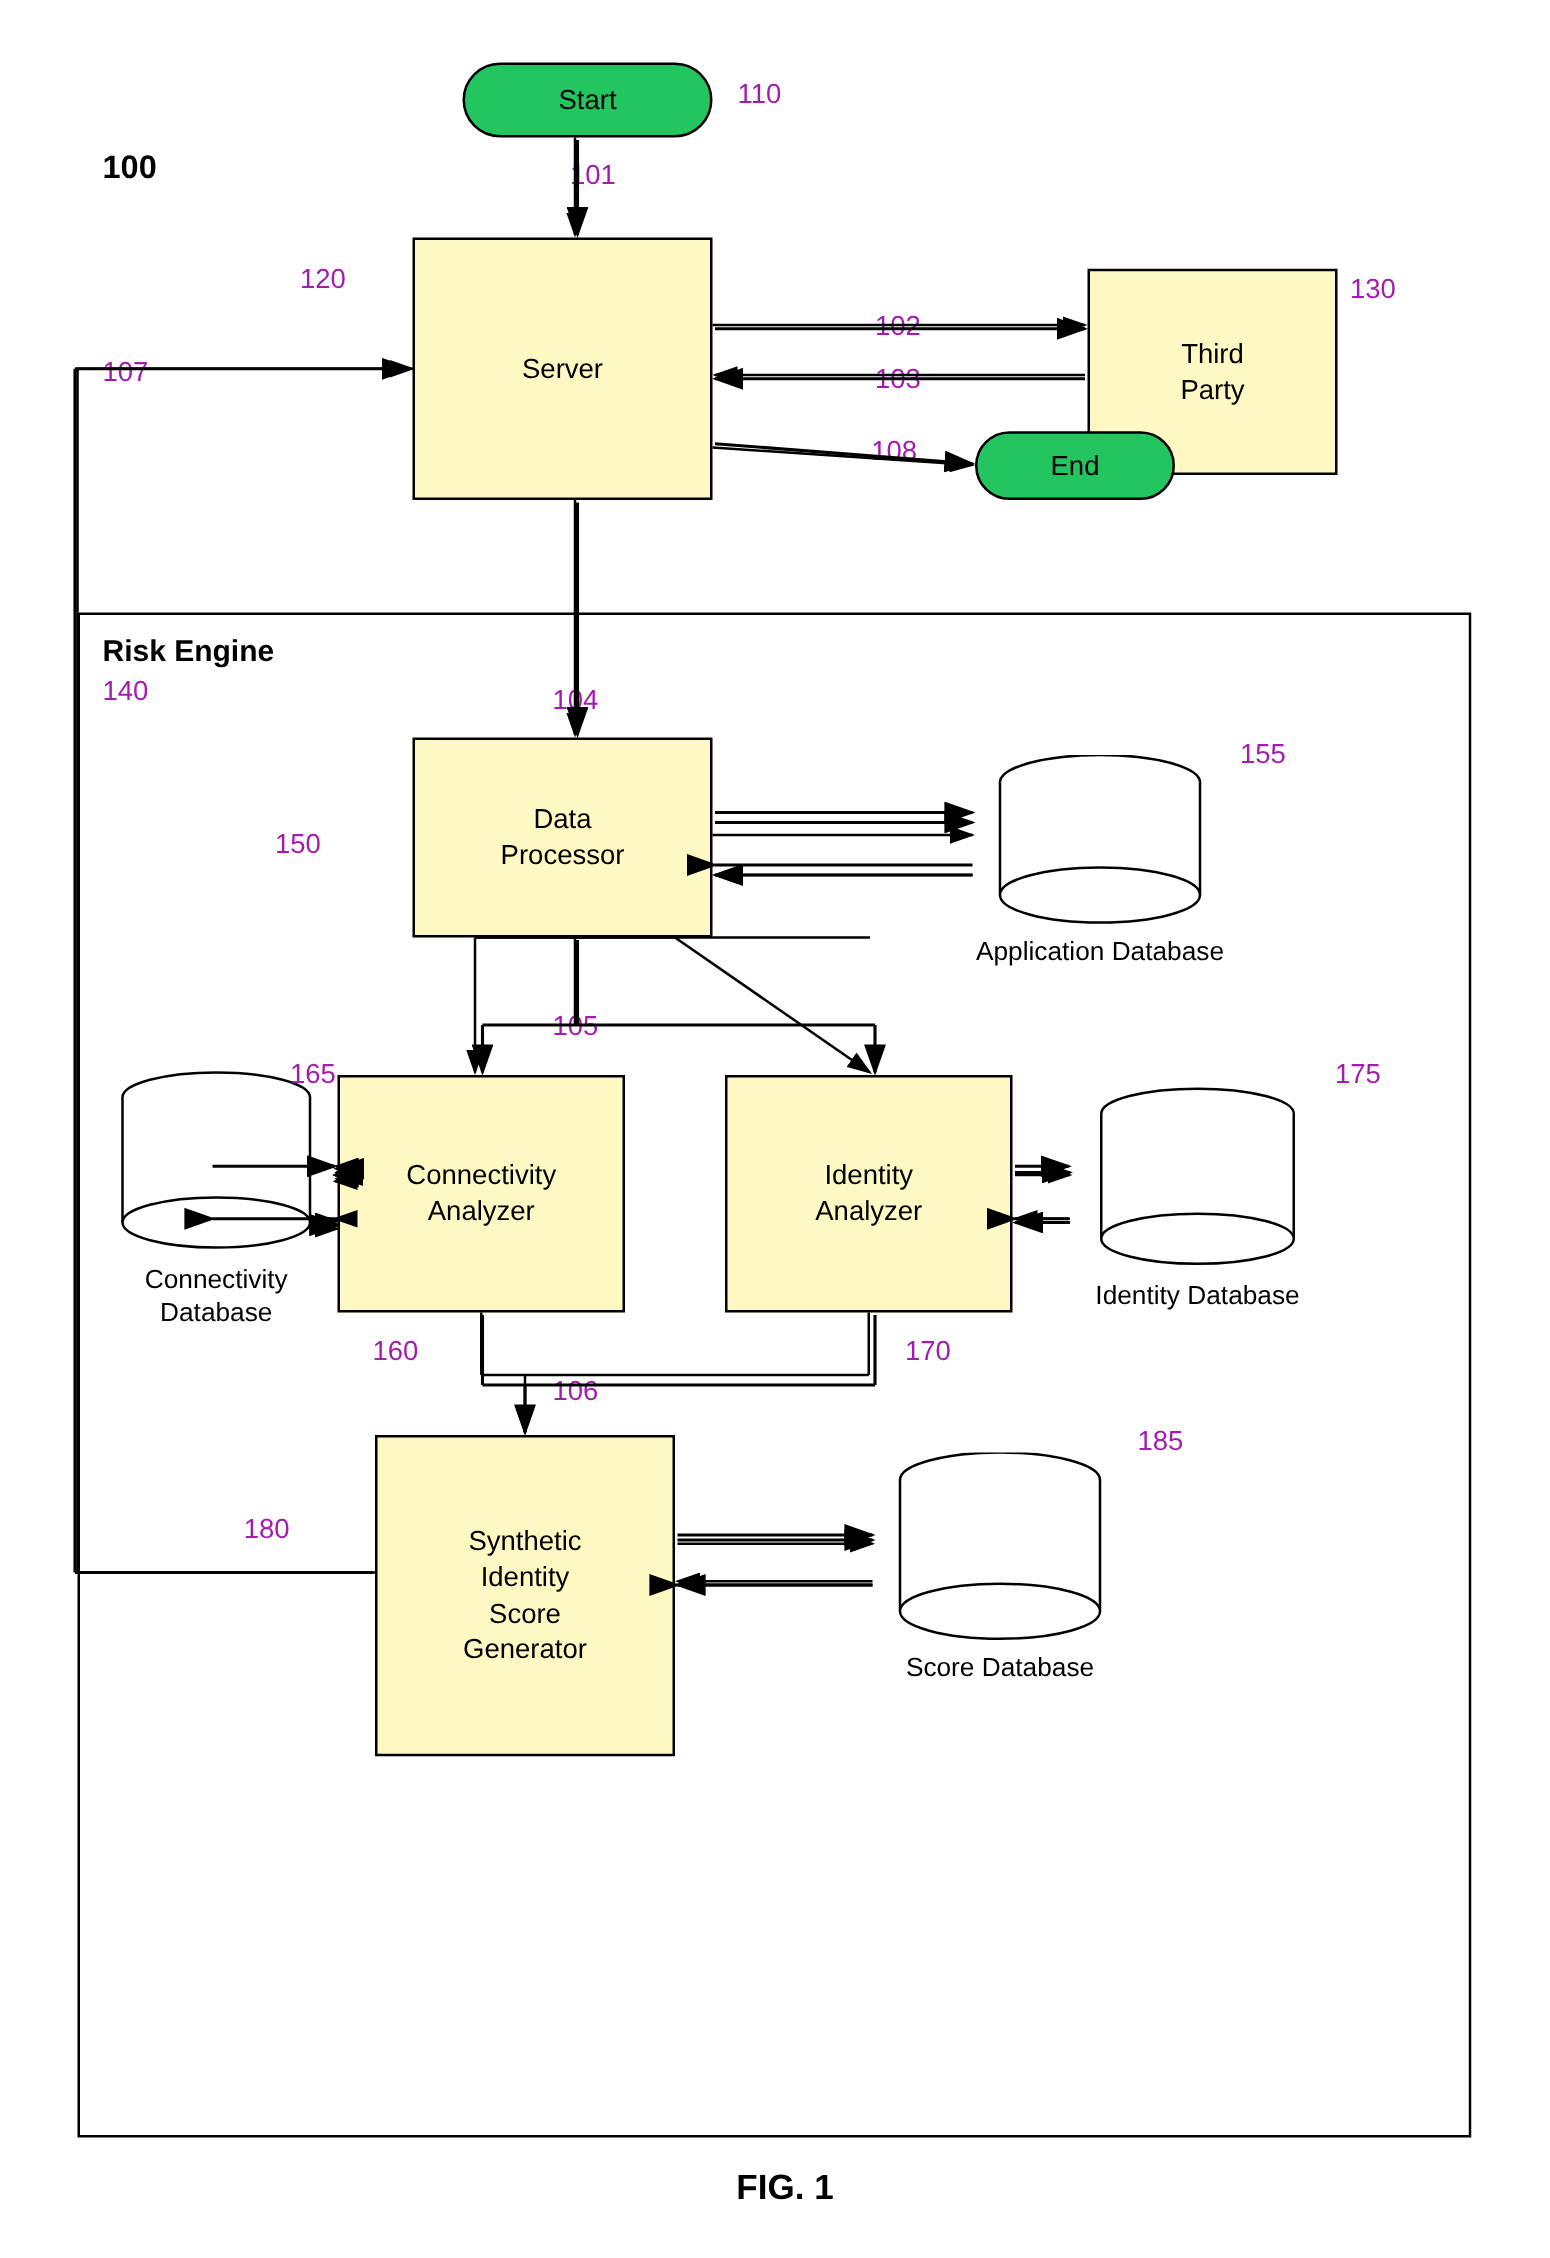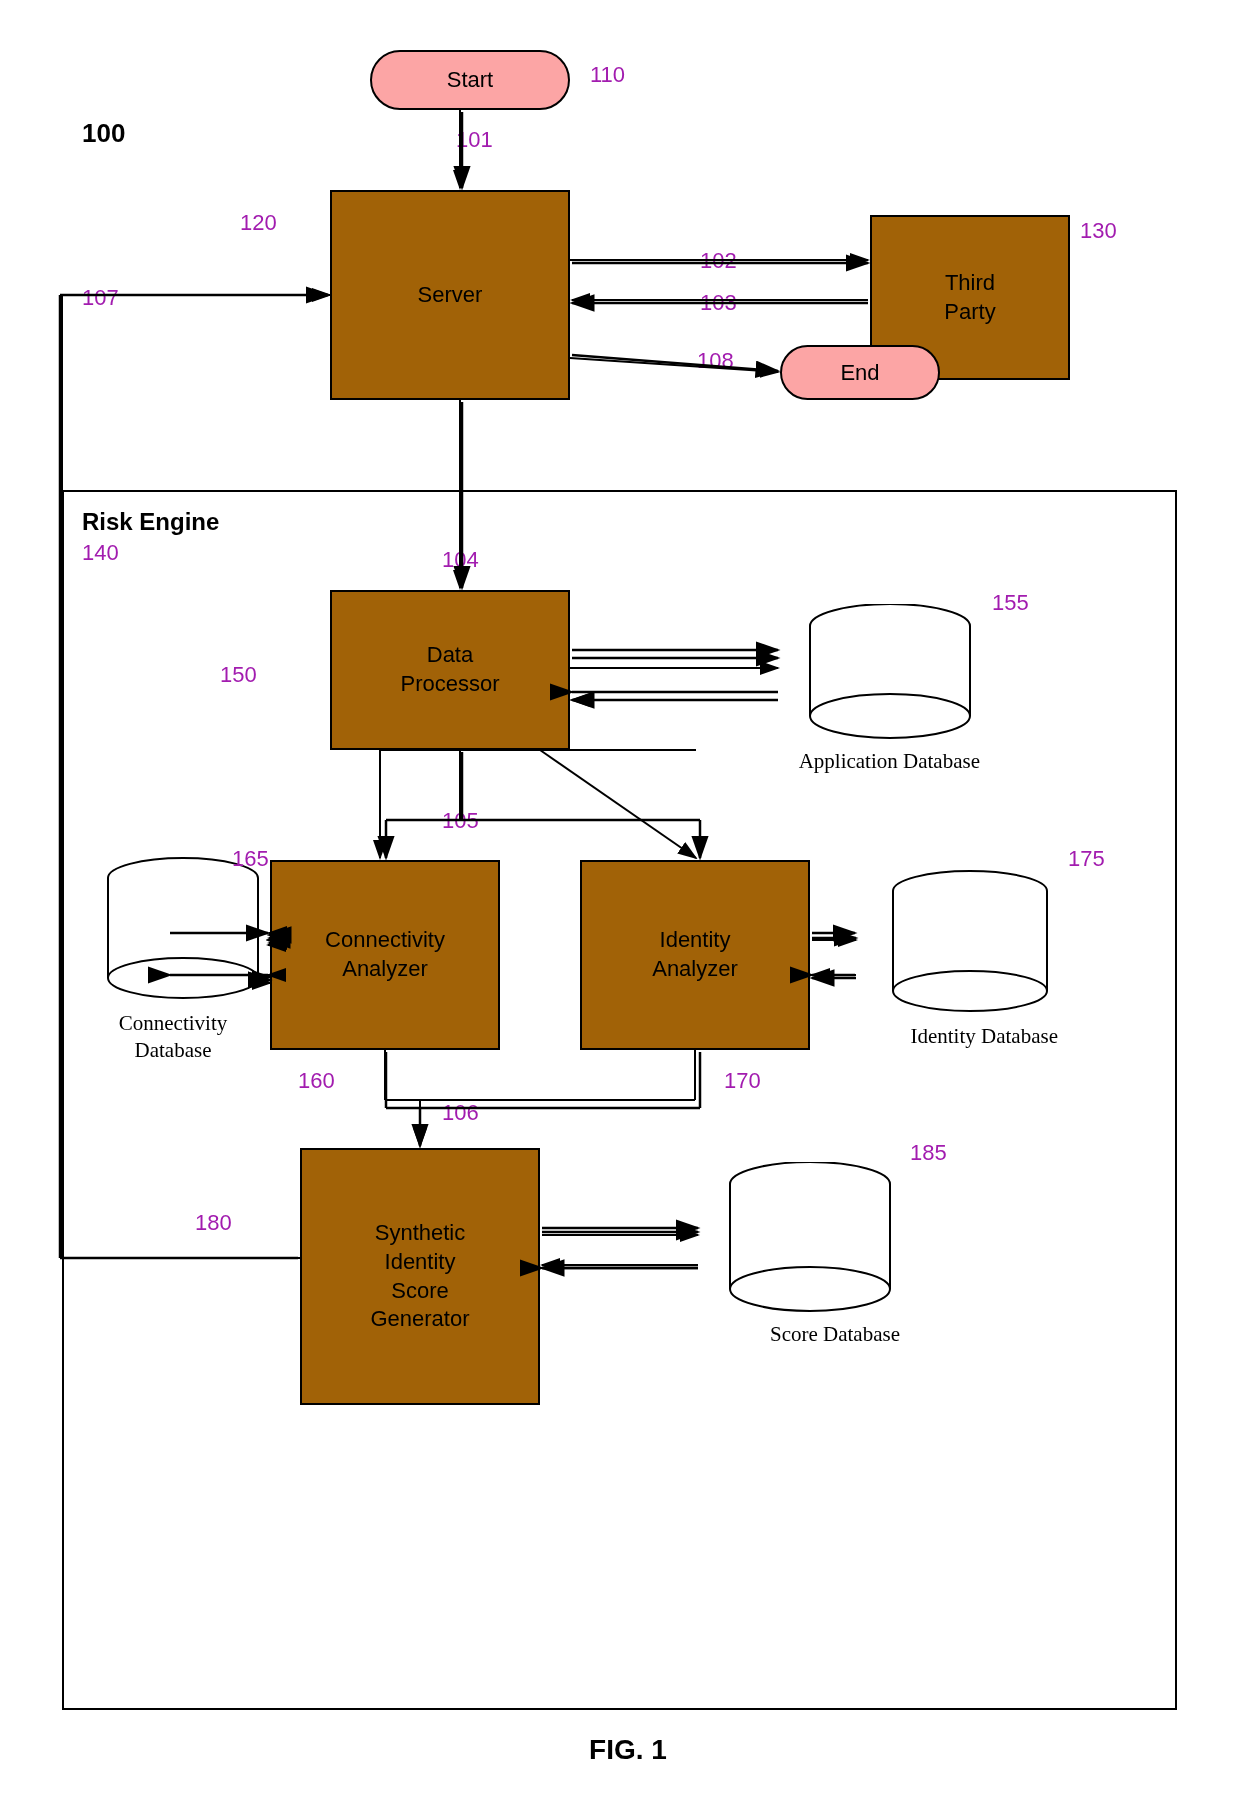--- a/index.html
+++ b/index.html
@@ -22,48 +22,47 @@
       position: absolute;
       top: 0; left: 0;
       width: 1240px;
       height: 1806px;
       pointer-events: none;
     }
     
     .box {
       position: absolute;
       border: 2px solid #000;
-      background: #a16207;
+      background: #fef9c3;
       display: flex;
       align-items: center;
       justify-content: center;
       text-align: center;
       font-size: 22px;
       font-weight: normal;
       line-height: 1.3;
     }
     .box-rounded {
       position: absolute;
       border: 2px solid #000;
-      background: #fca5a5;
+      background: #22c55e;
       display: flex;
       align-items: center;
       justify-content: center;
       text-align: center;
       font-size: 22px;
       border-radius: 40px;
     }
     
     .db-container {
       position: absolute;
       display: flex;
       flex-direction: column;
-      align-items: flex-end;
+      align-items: center;
       justify-content: center;
-      font-family: Liberation Serif, serif;
     }
     .db-label {
       text-align: center;
       font-size: 21px;
       line-height: 1.3;
       margin-top: 4px;
     }
     
     .label {
       position: absolute;

